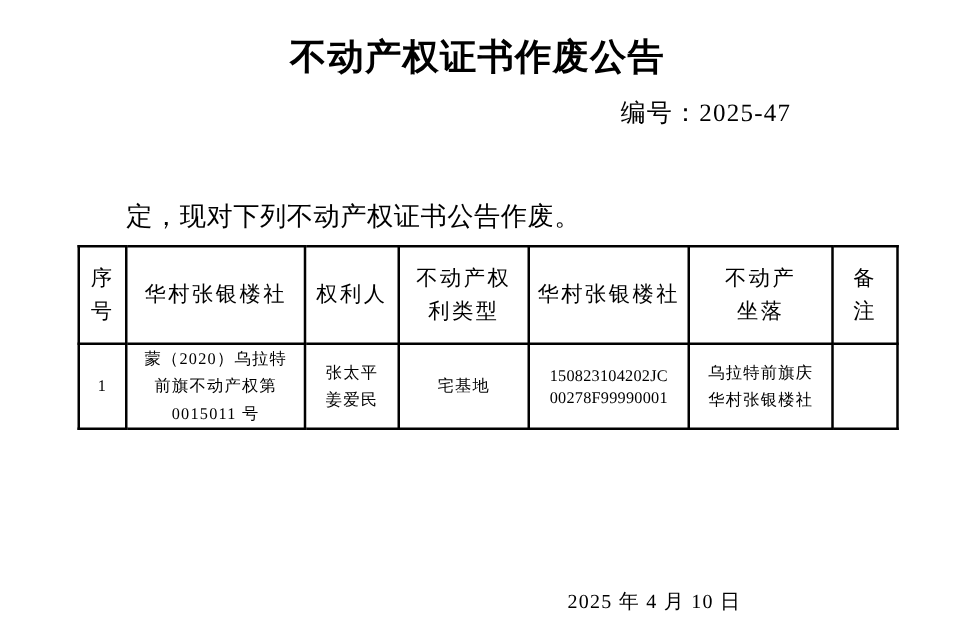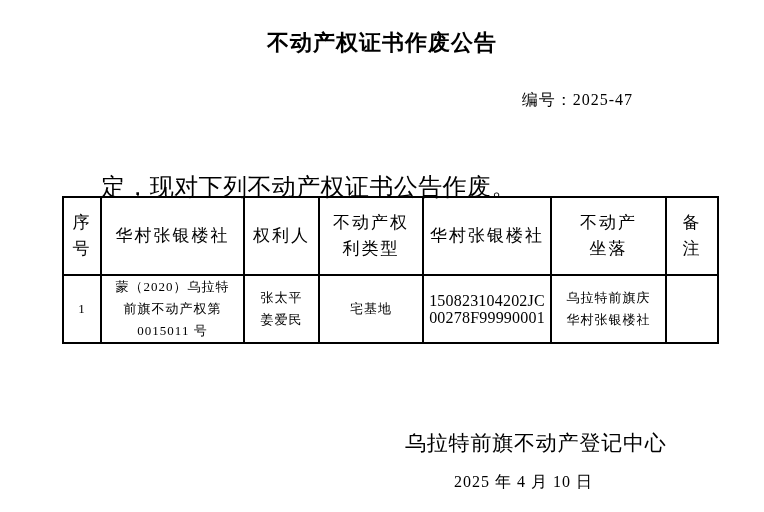--- a/index.html
+++ b/index.html
@@ -16,47 +16,47 @@
     font-family: "Liberation Serif", "DejaVu Serif", serif;
     overflow: hidden;
   }
   .title {
     position: absolute;
     top: 31px;
     left: 0;
     width: 100%;
     margin: 0;
     text-align: center;
-    font-size: 22px;
+    font-size: 29px;
     font-weight: bold;
     letter-spacing: 1px;
     line-height: 1.1;
   }
   .doc-number {
     position: absolute;
-    top: 91px;
+    top: 80px;
     right: 131px;
-    font-size: 16px;
+    font-size: 20px;
     letter-spacing: 1px;
     line-height: 1.1;
   }
   .intro-line1 {
     position: absolute;
     top: 116px;
     left: 141px;
     font-size: 21px;
     letter-spacing: 3.3px;
     line-height: 1.15;
     white-space: nowrap;
   }
   .intro-line2 {
     position: absolute;
-    top: 174px;
+    top: 161px;
     left: 101px;
-    font-size: 24px;
+    font-size: 21px;
     letter-spacing: 0.4px;
     line-height: 1.15;
     white-space: nowrap;
   }
   table.cert-table {
     position: absolute;
     top: 196px;
     left: 62px;
     width: 655px;
     table-layout: fixed;
@@ -76,21 +76,21 @@
     font-size: 17px;
     letter-spacing: 2px;
     line-height: 26px;
   }
   .cert-table td {
     font-size: 13px;
     letter-spacing: 1px;
     line-height: 22px;
   }
   .cert-table td.unit-no {
-    font-size: 16px;
+    font-size: 13px;
     letter-spacing: 0.2px;
     line-height: 17px;
   }
   .footer-org {
     position: absolute;
     top: 432px;
     left: 405px;
     font-size: 21px;
     letter-spacing: 0.8px;
     line-height: 1.1;
@@ -153,16 +153,15 @@
         <td>宅基地</td>
         <td class="unit-no">150823104202JC
 00278F99990001</td>
         <td>乌拉特前旗庆
 华村张银楼社</td>
         <td></td>
       </tr>
     </tbody>
   </table>
 
-  <div class="footer-org">乌拉特前旗不动产登记中心</div>
   <div class="footer-date">2025 年 4 月 10 日</div>
 
 </div>
 
 </body></html>

